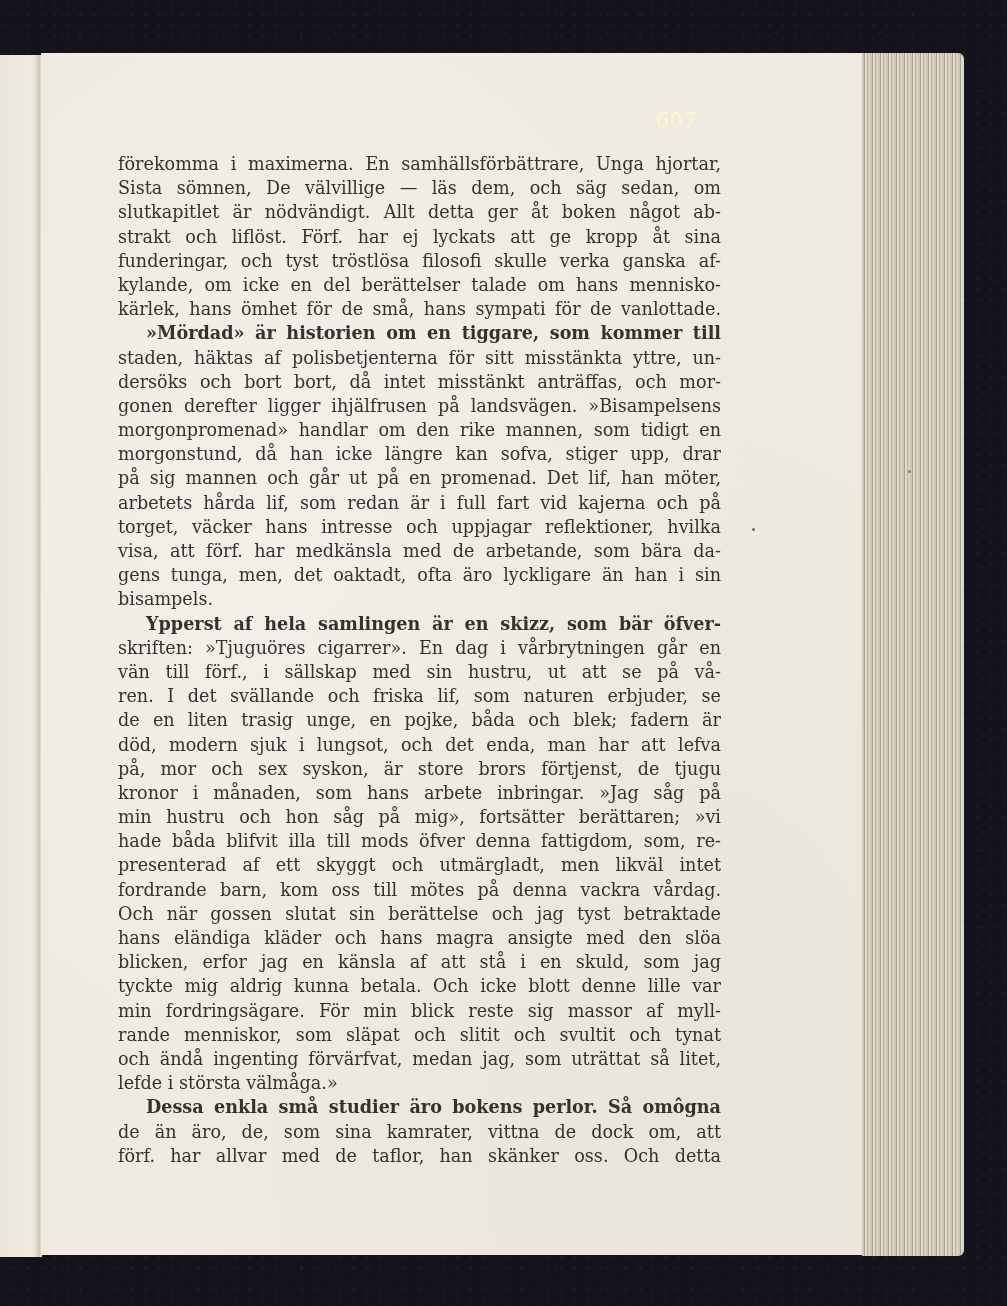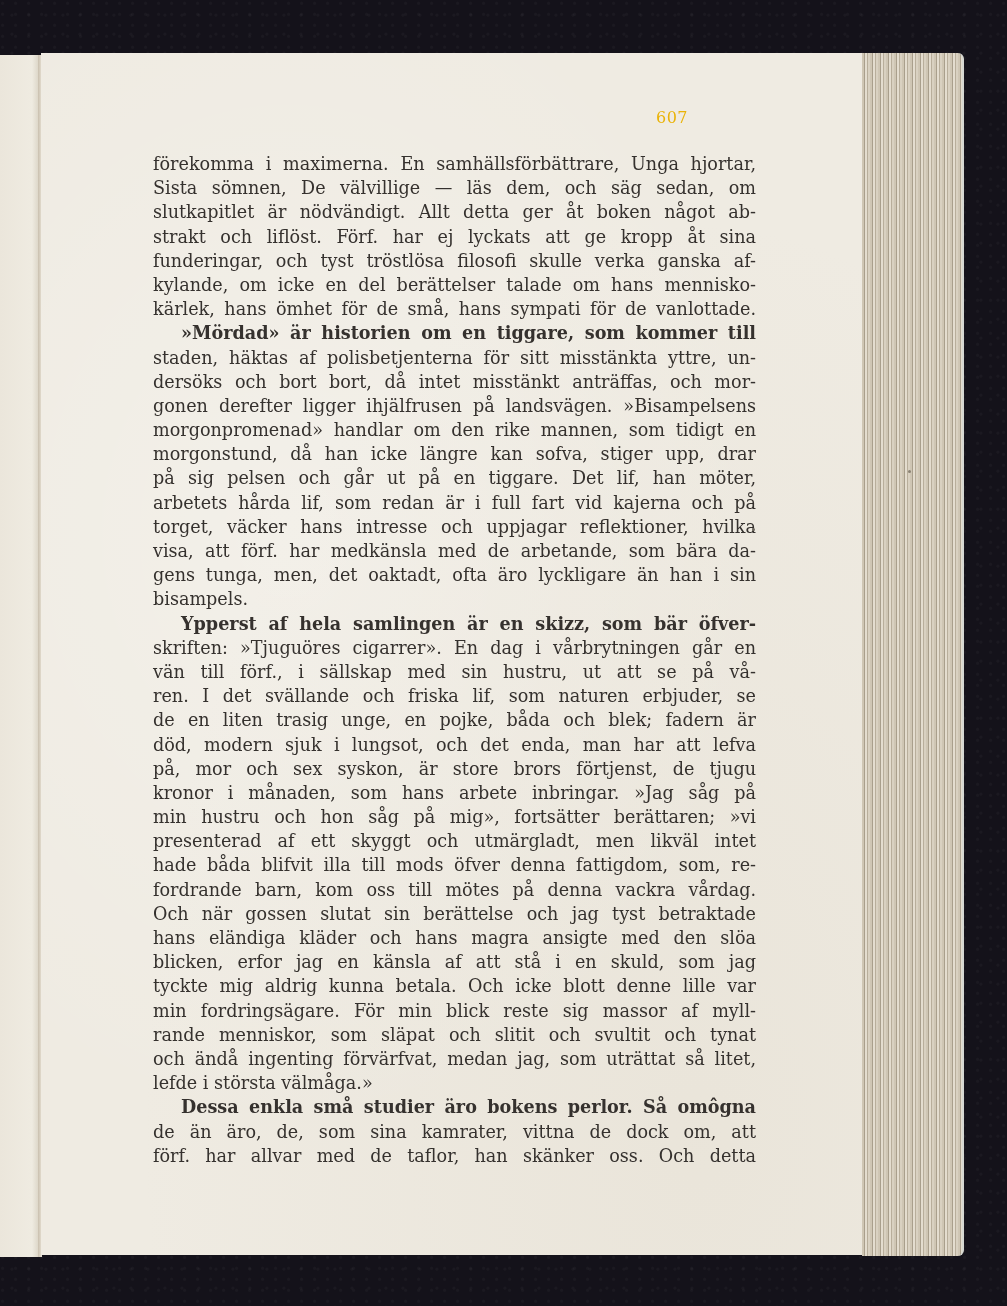--- a/index.html
+++ b/index.html
@@ -37,29 +37,28 @@
         #cfc6b4 0px, #cfc6b4 2px,
         #a99f8c 2px, #a99f8c 3px,
         #e4ddcf 3px, #e4ddcf 5px,
         #b8ae9b 5px, #b8ae9b 6px,
         #d9d1c1 6px, #d9d1c1 8px);
       border-right: 2px solid #d6d8d2;
       border-radius: 0 6px 6px 0;
     }
     .page-number {
       position: absolute; left: 656px; top: 108px;
-      font-size: 16px; color: #eab308;
+      font-size: 21px; color: #fef9c3;
       letter-spacing: 0.5px;
     }
     .text-block {
       position: absolute; left: 118px; top: 152px; width: 603px;
       color: #35312e;
       font-size: 17.6px;
       line-height: 24.2px;
-      margin-left: 35px;
     }
     .line {
       display: block;
       white-space: nowrap;
       text-align: justify;
       text-align-last: justify;
       height: 24.2px;
     }
     .line.last { text-align-last: left; }
     .line.indent { padding-left: 28px; font-weight: bold; }
@@ -88,37 +87,37 @@
     <span class="line">strakt och liflöst.  Förf. har ej lyckats att ge kropp åt sina</span>
     <span class="line">funderingar, och tyst tröstlösa filosofi skulle verka ganska af-</span>
     <span class="line">kylande, om icke en del berättelser talade om hans mennisko-</span>
     <span class="line">kärlek, hans ömhet för de små, hans sympati för de vanlottade.</span>
     <span class="line indent">»Mördad» är historien om en tiggare, som kommer till</span>
     <span class="line">staden, häktas af polisbetjenterna för sitt misstänkta yttre, un-</span>
     <span class="line">dersöks och bort bort, då intet misstänkt anträffas, och mor-</span>
     <span class="line">gonen derefter ligger ihjälfrusen på landsvägen. »Bisampelsens</span>
     <span class="line">morgonpromenad» handlar om den rike mannen, som tidigt en</span>
     <span class="line">morgonstund, då han icke längre kan sofva, stiger upp, drar</span>
-    <span class="line">på sig pelsen och går ut på en tiggare. Det lif, han möter,</span>
+    <span class="line">på sig mannen och går ut på en promenad. Det lif, han möter,</span>
     <span class="line">arbetets hårda lif, som redan är i full fart vid kajerna och på</span>
     <span class="line">torget, väcker hans intresse och uppjagar reflektioner, hvilka</span>
     <span class="line">visa, att förf. har medkänsla med de arbetande, som bära da-</span>
     <span class="line">gens tunga, men, det oaktadt, ofta äro lyckligare än han i sin</span>
     <span class="line last">bisampels.</span>
     <span class="line indent">Ypperst af hela samlingen är en skizz, som bär öfver-</span>
     <span class="line">skriften: »Tjuguöres cigarrer».  En dag i vårbrytningen går en</span>
     <span class="line">vän till förf., i sällskap med sin hustru, ut att se på vå-</span>
     <span class="line">ren.  I det svällande och friska lif, som naturen erbjuder, se</span>
     <span class="line">de en liten trasig unge, en pojke, båda och blek; fadern är</span>
     <span class="line">död, modern sjuk i lungsot, och det enda, man har att lefva</span>
     <span class="line">på, mor och sex syskon, är store brors förtjenst, de tjugu</span>
     <span class="line">kronor i månaden, som hans arbete inbringar.  »Jag såg på</span>
     <span class="line">min hustru och hon såg på mig», fortsätter berättaren; »vi</span>
+    <span class="line">hade båda blifvit illa till mods öfver denna fattigdom, som, re-</span>
     <span class="line">presenterad af ett skyggt och utmärgladt, men likväl intet</span>
-    <span class="line">hade båda blifvit illa till mods öfver denna fattigdom, som, re-</span>
     <span class="line">fordrande barn, kom oss till mötes på denna vackra vårdag.</span>
     <span class="line">Och när gossen slutat sin berättelse och jag tyst betraktade</span>
     <span class="line">hans eländiga kläder och hans magra ansigte med den slöa</span>
     <span class="line">blicken, erfor jag en känsla af att stå i en skuld, som jag</span>
     <span class="line">tyckte mig aldrig kunna betala.  Och icke blott denne lille var</span>
     <span class="line">min fordringsägare.  För min blick reste sig massor af myll-</span>
     <span class="line">rande menniskor, som släpat och slitit och svultit och tynat</span>
     <span class="line">och ändå ingenting förvärfvat, medan jag, som uträttat så litet,</span>
     <span class="line last">lefde i största välmåga.»</span>
     <span class="line indent">Dessa enkla små studier äro bokens perlor.  Så omôgna</span>

